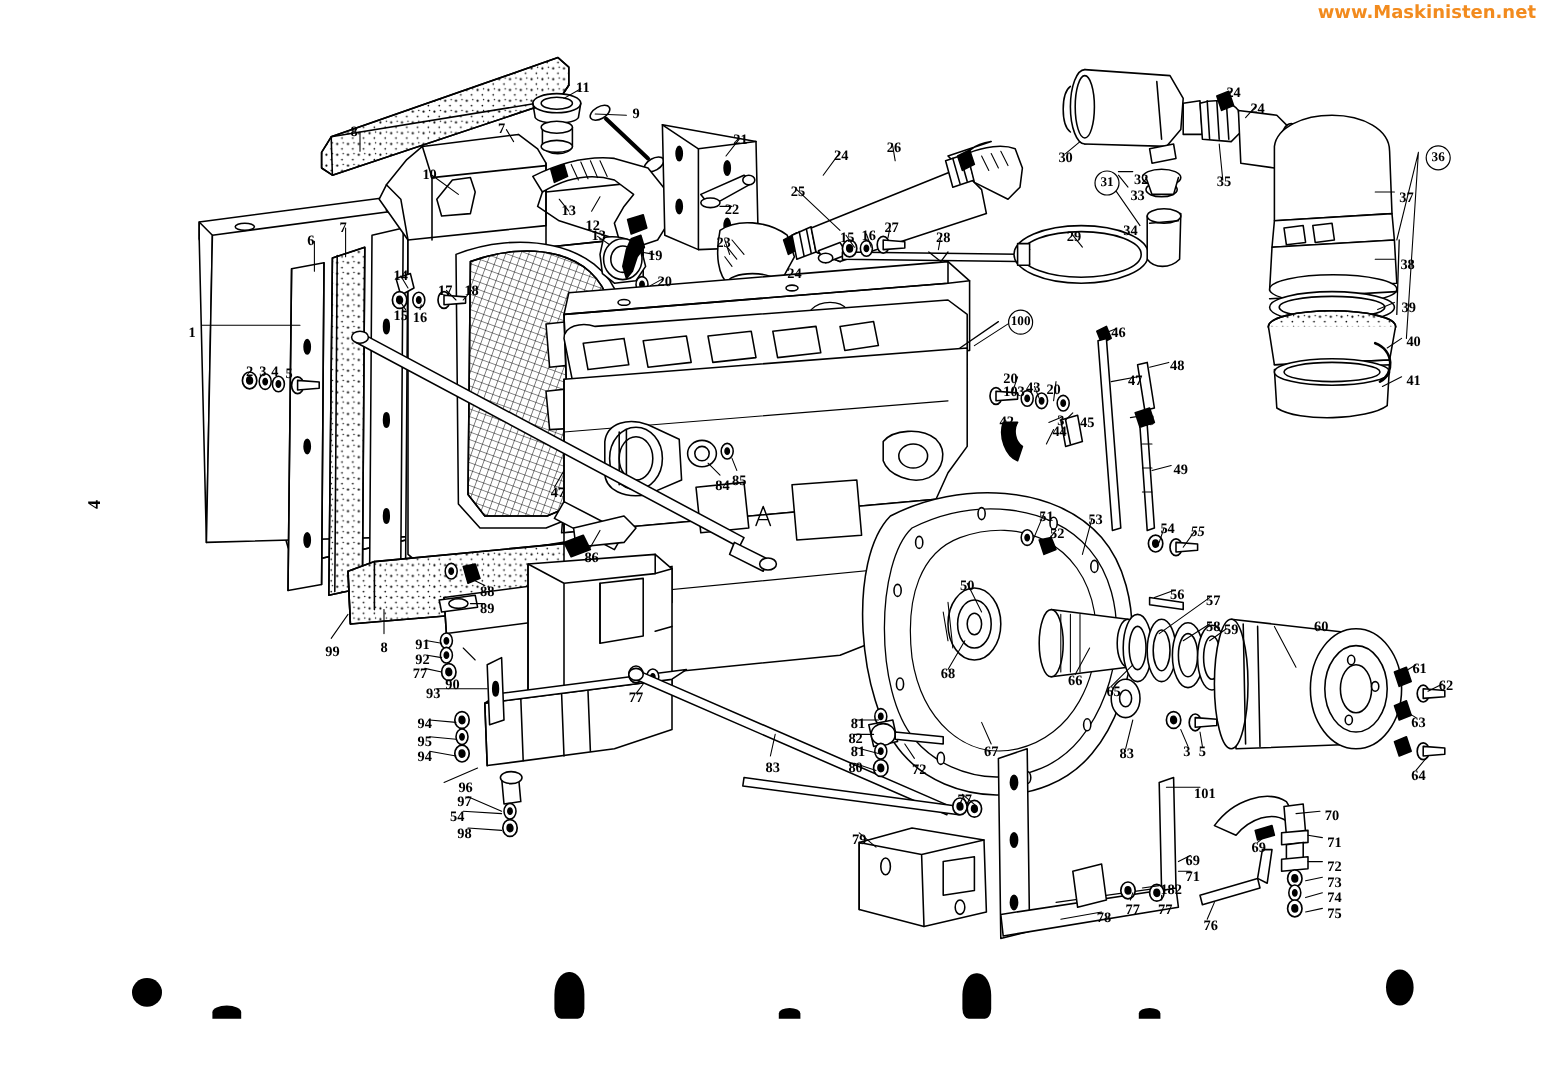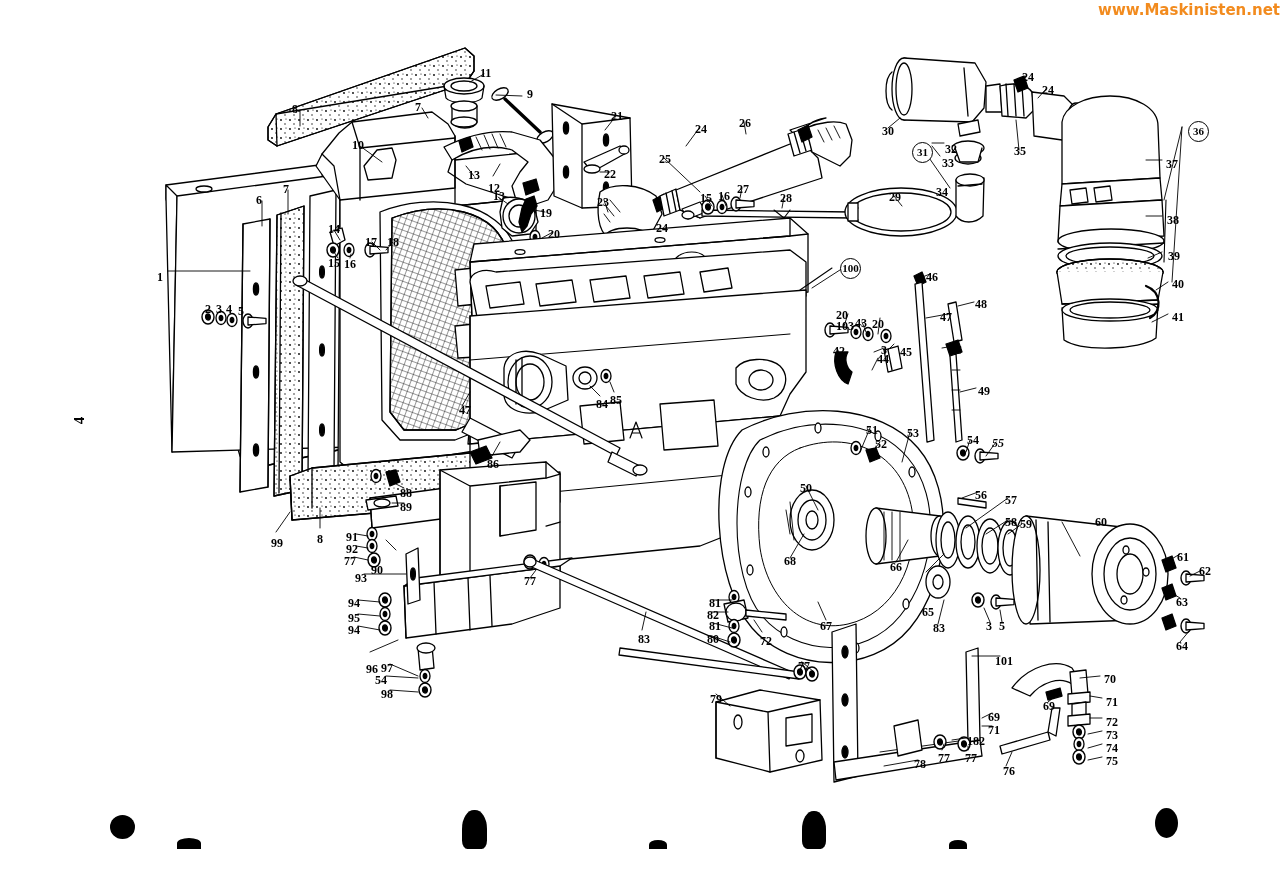--- a/index.html
+++ b/index.html
@@ -665,21 +665,21 @@
       <div class="callout" style="left: 992px; top: 437px; font-style: italic;">55</div>
       <div class="callout" style="left: 975px; top: 489px;">56</div>
       <div class="callout" style="left: 1005px; top: 494px;">57</div>
       <div class="callout" style="left: 1005px; top: 516px;">58</div>
       <div class="callout" style="left: 1020px; top: 518px;">59</div>
       <div class="callout" style="left: 1059px; top: 516px; padding-left: 36px;">60</div>
       <div class="callout" style="left: 1177px; top: 551px;">61</div>
       <div class="callout" style="left: 1199px; top: 565px;">62</div>
       <div class="callout" style="left: 1176px; top: 596px;">63</div>
       <div class="callout" style="left: 1176px; top: 640px;">64</div>
-      <div class="callout" style="left: 922px; top: 570px; margin-top: 36px;">65</div>
+      <div class="callout" style="left: 922px; top: 570px;">65</div>
       <div class="callout" style="left: 890px; top: 561px;">66</div>
       <div class="callout" style="left: 820px; top: 620px;">67</div>
       <div class="callout" style="left: 784px; top: 555px;">68</div>
       <div class="callout" style="left: 986px; top: 620px;">3</div>
       <div class="callout" style="left: 999px; top: 620px;">5</div>
       <div class="callout" style="left: 933px; top: 622px;">83</div>
       <div class="callout" style="left: 995px; top: 655px;">101</div>
       <div class="callout" style="left: 1043px; top: 700px;">69</div>
       <div class="callout" style="left: 1104px; top: 673px;">70</div>
       <div class="callout" style="left: 1106px; top: 696px;">71</div>
@@ -710,21 +710,21 @@
       <div class="callout" style="left: 400px; top: 501px;">89</div>
       <div class="callout" style="left: 371px; top: 548px; margin-top: 16px;">90</div>
       <div class="callout" style="left: 346px; top: 531px;">91</div>
       <div class="callout" style="left: 346px; top: 543px;">92</div>
       <div class="callout" style="left: 344px; top: 555px;">77</div>
       <div class="callout" style="left: 524px; top: 575px;">77</div>
       <div class="callout" style="left: 355px; top: 572px;">93</div>
       <div class="callout" style="left: 348px; top: 597px;">94</div>
       <div class="callout" style="left: 348px; top: 612px;">95</div>
       <div class="callout" style="left: 348px; top: 624px;">94</div>
-      <div class="callout" style="left: 366px; top: 650px; margin-top: 13px;">96</div>
+      <div class="callout" style="left: 382px; top: 650px;">96</div>
       <div class="callout" style="left: 381px; top: 662px;">97</div>
       <div class="callout" style="left: 375px; top: 674px;">54</div>
       <div class="callout" style="left: 381px; top: 688px;">98</div>
       <div class="callout" style="left: 271px; top: 537px;">99</div>
       <div class="callout circled" style="left: 840px; top: 258px;">100</div>
     </div>
 
   <div id="artifact-layer">
       <div class="blob round" style="left: 110px; top: 815px; width: 25px; height: 24px;"></div>
       <div class="blob dome" style="left: 177px; top: 838px; width: 24px; height: 11px;"></div>

